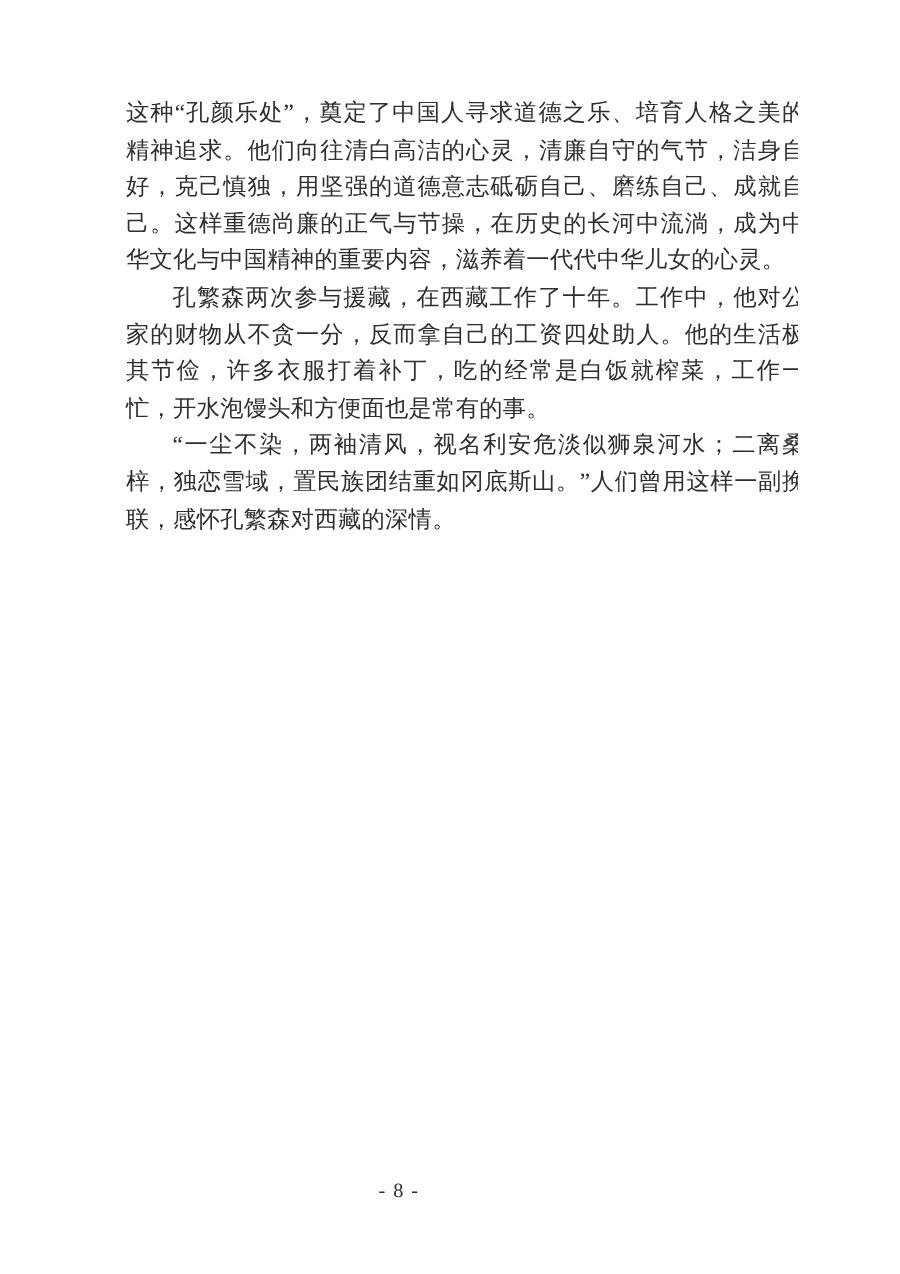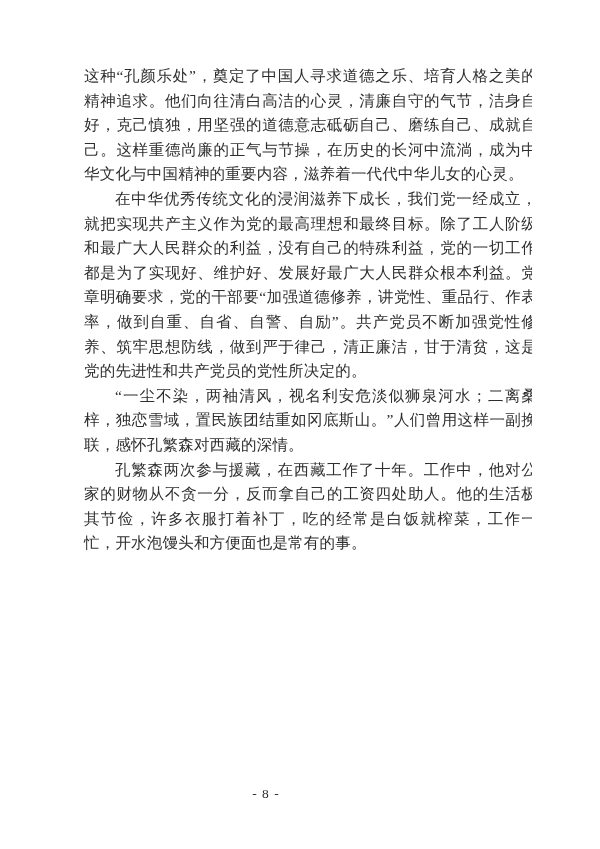--- a/index.html
+++ b/index.html
@@ -45,18 +45,17 @@
     color: #2e2e2e;
     letter-spacing: 1px;
   }
 </style>
 </head>
 <body>
 
 <div class="page">
   <div class="content">
     <p class="no-indent">这种“孔颜乐处”，奠定了中国人寻求道德之乐、培育人格之美的精神追求。他们向往清白高洁的心灵，清廉自守的气节，洁身自好，克己慎独，用坚强的道德意志砥砺自己、磨练自己、成就自己。这样重德尚廉的正气与节操，在历史的长河中流淌，成为中华文化与中国精神的重要内容，滋养着一代代中华儿女的心灵。</p>
-    <p>在中华优秀传统文化的浸润滋养下成长，我们党一经成立，就把实现共产主义作为党的最高理想和最终目标。除了工人阶级和最广大人民群众的利益，没有自己的特殊利益，党的一切工作都是为了实现好、维护好、发展好最广大人民群众根本利益。党章明确要求，党的干部要“加强道德修养，讲党性、重品行、作表率，做到自重、自省、自警、自励”。共产党员不断加强党性修养、筑牢思想防线，做到严于律己，清正廉洁，甘于清贫，这是党的先进性和共产党员的党性所决定的。</p>
+    <p>孔繁森两次参与援藏，在西藏工作了十年。工作中，他对公家的财物从不贪一分，反而拿自己的工资四处助人。他的生活极其节俭，许多衣服打着补丁，吃的经常是白饭就榨菜，工作一忙，开水泡馒头和方便面也是常有的事。</p>
     <p>“一尘不染，两袖清风，视名利安危淡似狮泉河水；二离桑梓，独恋雪域，置民族团结重如冈底斯山。”人们曾用这样一副挽联，感怀孔繁森对西藏的深情。</p>
-    <p>孔繁森两次参与援藏，在西藏工作了十年。工作中，他对公家的财物从不贪一分，反而拿自己的工资四处助人。他的生活极其节俭，许多衣服打着补丁，吃的经常是白饭就榨菜，工作一忙，开水泡馒头和方便面也是常有的事。</p>
   </div>
   <div class="footer">- 8 -</div>
 </div>
 
 </body></html>

